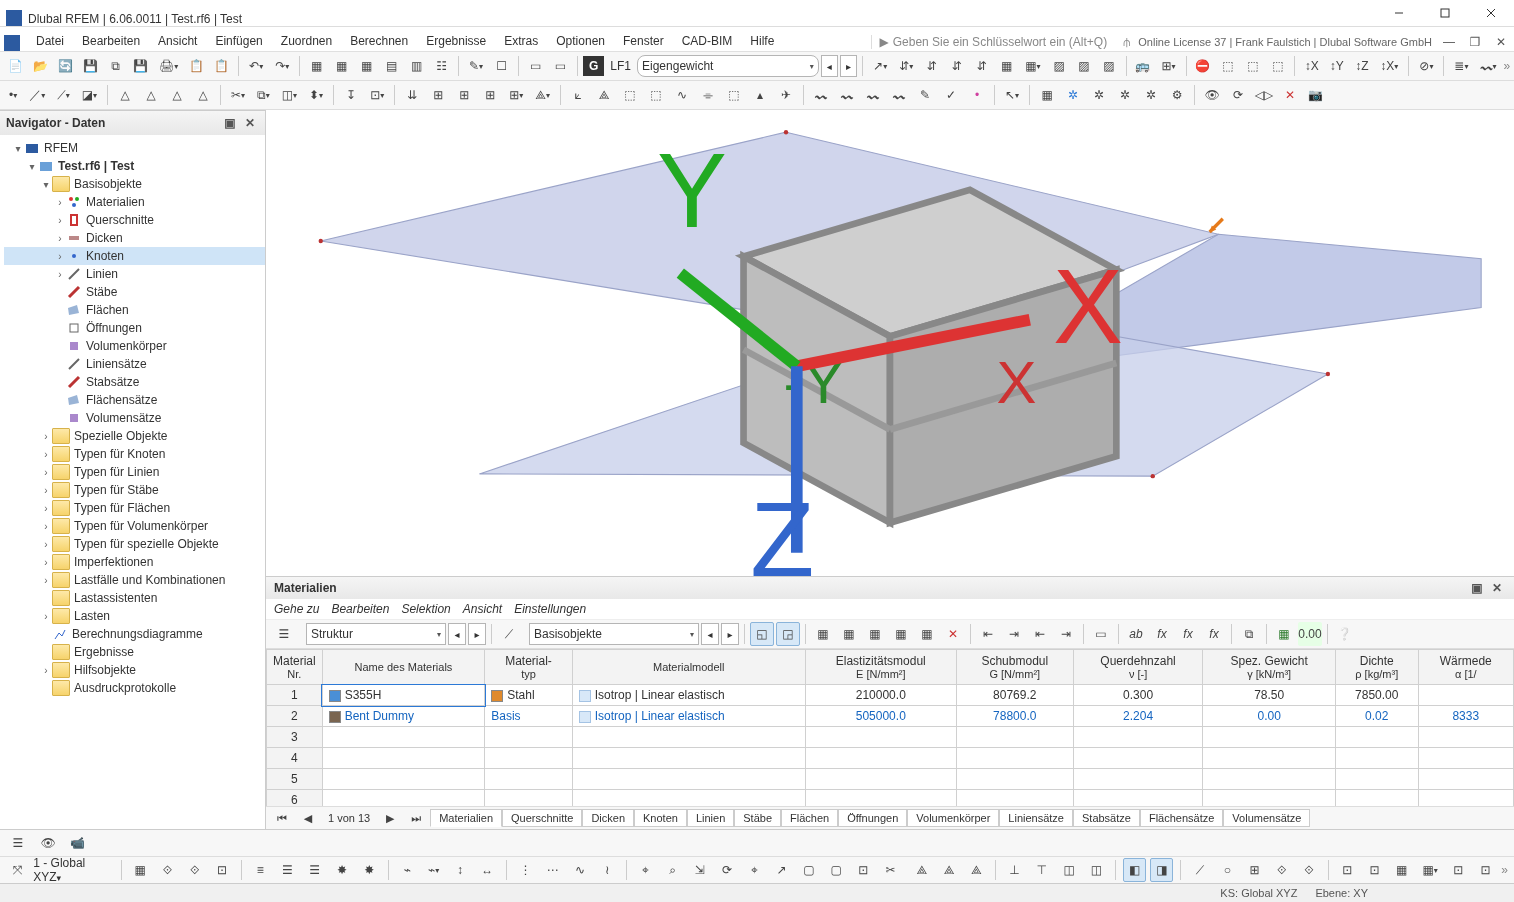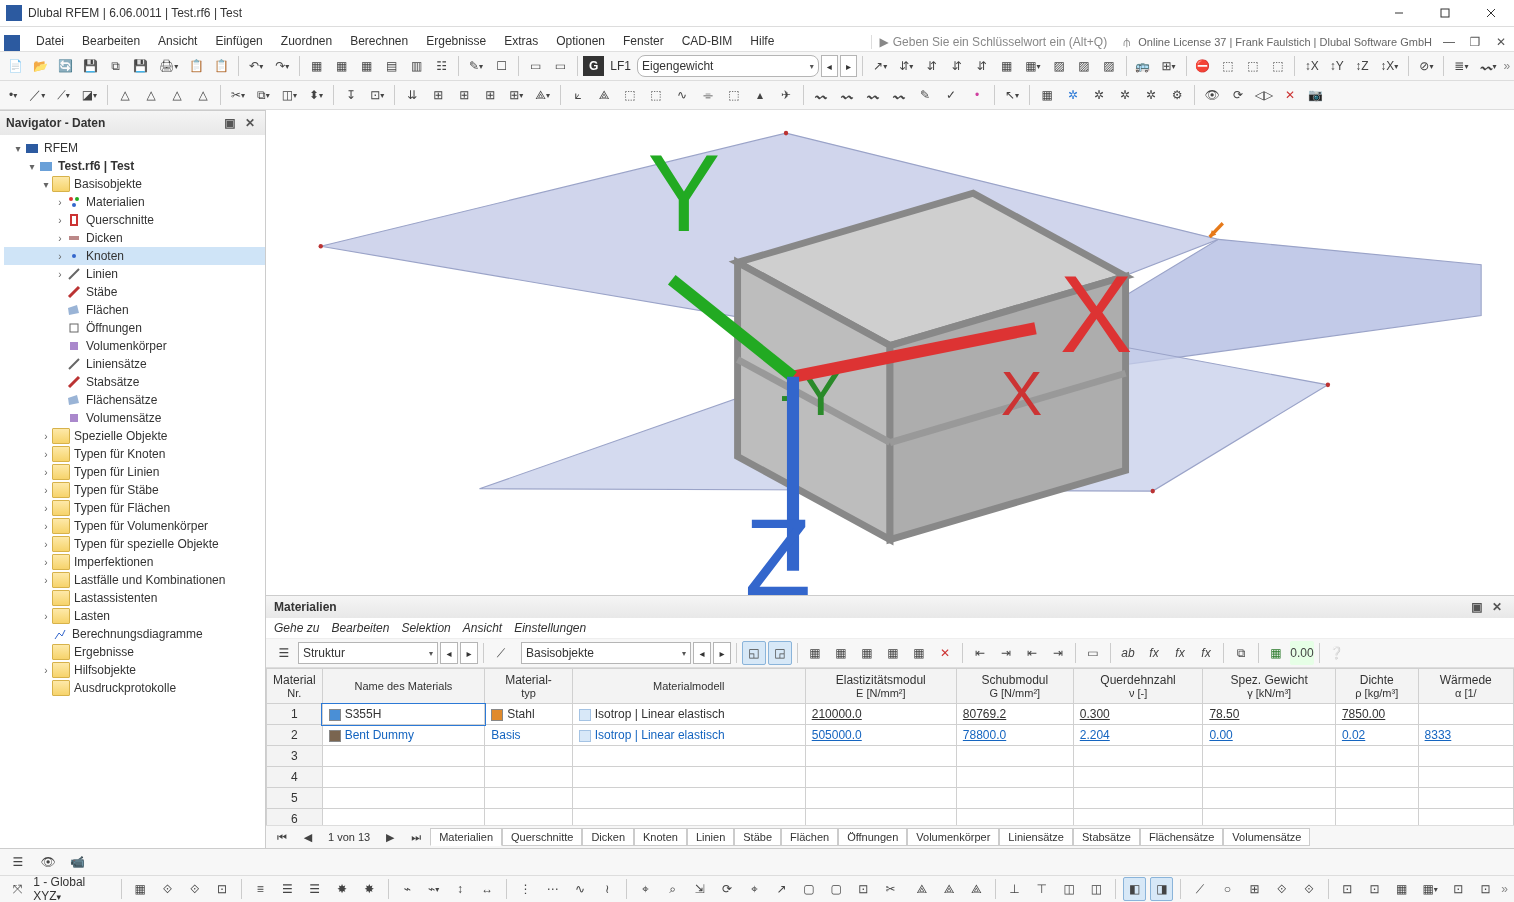--- a/index.html
+++ b/index.html
@@ -1,18 +1,18 @@
 <!DOCTYPE html>
 <html><head>
 <meta charset="utf-8">
 <style>
 html,body{margin:0;padding:0;height:100%;font-family:"Segoe UI",Tahoma,sans-serif;font-size:12px;color:#333;background:#fff;overflow:hidden;}
 .app{display:flex;flex-direction:column;height:100vh;}
 
-.titlebar{display:flex;align-items:center;height:26px;background:#fff;border-bottom:1px solid #ddd;}
+.titlebar{display:flex;align-items:flex-end;height:26px;background:#fff;border-bottom:1px solid #ddd;}
 .titlebar .logo{width:16px;height:16px;margin:0 6px;background:#2c5aa0;display:inline-block;}
 .titlebar .title{flex:1;font-size:12px;color:#333;}
 .winbtn{width:46px;height:26px;display:flex;align-items:center;justify-content:center;color:#555;}
 .winbtn svg{width:10px;height:10px;}
 
 .menubar{display:flex;align-items:flex-end;height:24px;background:#fff;border-bottom:1px solid #e0e0e0;font-size:12px;}
 .menubar .items{display:flex;gap:2px;padding-left:4px;}
 .menubar .items span{padding:3px 8px;}
 .menubar .right{margin-left:auto;display:flex;align-items:center;gap:8px;padding-right:4px;}
 .search-hint{color:#888;padding:0 8px;border-left:1px solid #ddd;font-size:12px;display:flex;align-items:center;gap:4px;}
@@ -46,32 +46,32 @@
 .viewport{flex:1;position:relative;background:#fff;min-height:0;}
 .viewport svg{position:absolute;inset:0;width:100%;height:100%;}
 .navcube{position:absolute;top:10px;right:18px;width:80px;height:70px;}
 .axis-mini{position:absolute;left:22px;bottom:18px;width:40px;height:40px;}
 
 .panel{height:252px;display:flex;flex-direction:column;border-top:1px solid #ccc;}
 .panel-title{display:flex;align-items:center;height:22px;background:linear-gradient(#f5f5f5,#e8e8e8);padding:0 8px;font-weight:bold;}
 .panel-title .sp{margin-left:auto;display:flex;gap:2px;}
 .panel-menu{display:flex;gap:12px;height:20px;align-items:center;padding:0 8px;border-bottom:1px solid #eee;font-size:12px;font-style:italic;}
 .panel-tools{display:flex;align-items:center;height:28px;background:#f7f7f7;border-bottom:1px solid #ddd;padding:0 6px;gap:2px;}
-.panel-tools .tdrop{height:20px;}
+.panel-tools .tdrop{height:20px;margin-left:8px;}
 .tdrop.struct{width:130px;}
 .tdrop.basis{width:160px;margin-left:6px;}
 .navarrow{width:16px;height:20px;border:1px solid #b5b5b5;background:#fff;display:flex;align-items:center;justify-content:center;font-size:10px;}
 .table-wrap{flex:1;overflow:auto;}
 table.grid{border-collapse:collapse;width:100%;font-size:12px;padding-left:12px;}
 table.grid th,table.grid td{border:1px solid #d0d0d0;padding:0 6px;height:20px;text-align:left;white-space:nowrap;}
 table.grid th{background:#f3f3f3;font-weight:normal;text-align:center;vertical-align:middle;height:34px;}
 table.grid th .h1{display:block;}
 table.grid th .h2{display:block;font-size:11px;}
 table.grid td.row-h{background:#f3f3f3;text-align:center;width:32px;}
-table.grid td.num{text-align:left;text-decoration:underline;}
+table.grid td.num{text-align:center;}
 .swatch{display:inline-block;width:10px;height:10px;border:1px solid #888;margin-right:4px;vertical-align:middle;}
 .blue{background:#4a8fd6;}
 .orange{background:#e08a2c;}
 .brown{background:#7a6550;}
 .bluecell{color:#1565c0;}
 .sel-cell{outline:1px solid #2c79d6;background:#fff;margin-top:21px;}
 
 .tabstrip{display:flex;align-items:center;height:22px;border-top:1px solid #ddd;background:#f7f7f7;font-size:11px;gap:2px;padding:0 4px;}
 .tabstrip .pg{padding:0 6px;}
 .tabstrip .tab{padding:2px 8px;border:1px solid #ccc;background:#fff;}
@@ -822,13 +822,21 @@
     <span class="tbtn">⟐</span>
     <span class="tsep"></span>
     <span class="tbtn">⊡</span>
     <span class="tbtn">⊡</span>
     <span class="tbtn">▦</span>
     <span class="tbtn wide">▦<span class="tinyarr">▾</span></span>
     <span class="tbtn">⊡</span>
     <span class="tbtn">⊡</span>
     <span style="color:#888">»</span>
   </div>
+  <div class="status-bottom">
+    <span></span>
+    <span class="sp">
+      <span>KS: Global XYZ</span>
+      <span>Ebene: XY</span>
+      <span style="width:120px"></span>
+    </span>
+  </div>
 </div>
 
 </body></html>

